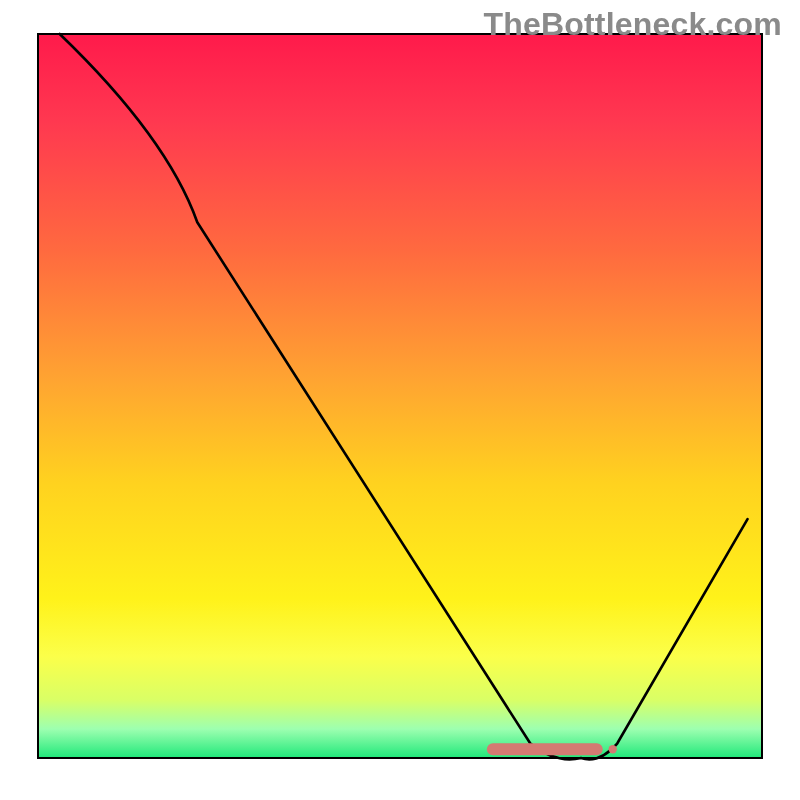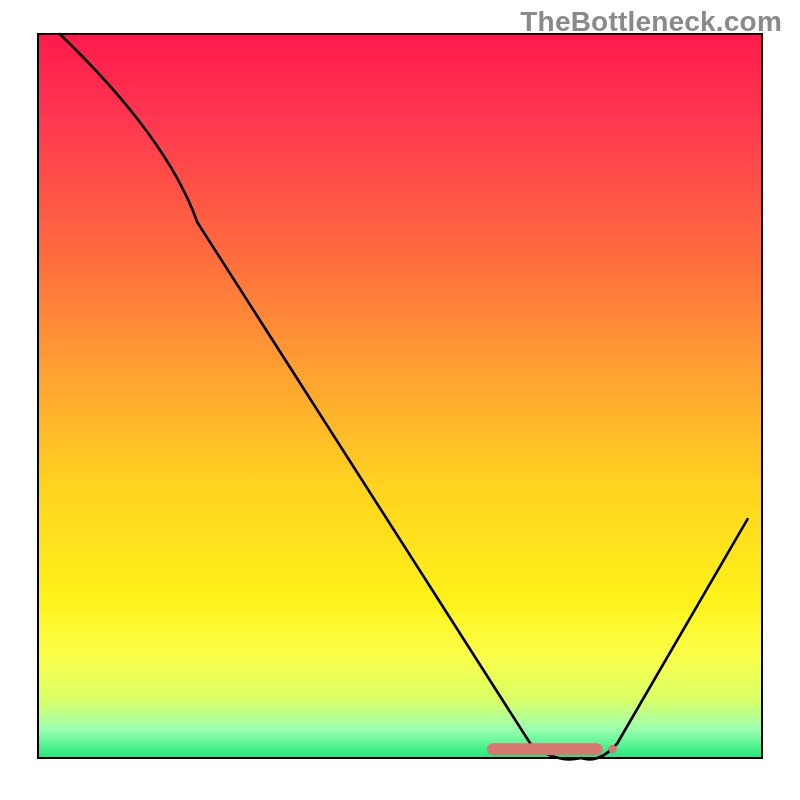--- a/index.html
+++ b/index.html
@@ -13,21 +13,21 @@
   }
   .frame {
     position: relative;
     width: 800px;
     height: 800px;
   }
   .attribution {
     position: absolute;
     top: 6px;
     right: 18px;
-    font-size: 28px;
+    font-size: 32px;
     font-weight: 600;
     color: #8a8a8a;
     letter-spacing: 0.2px;
   }
   svg {
     display: block;
   }
 </style>
 </head>
 <body>

